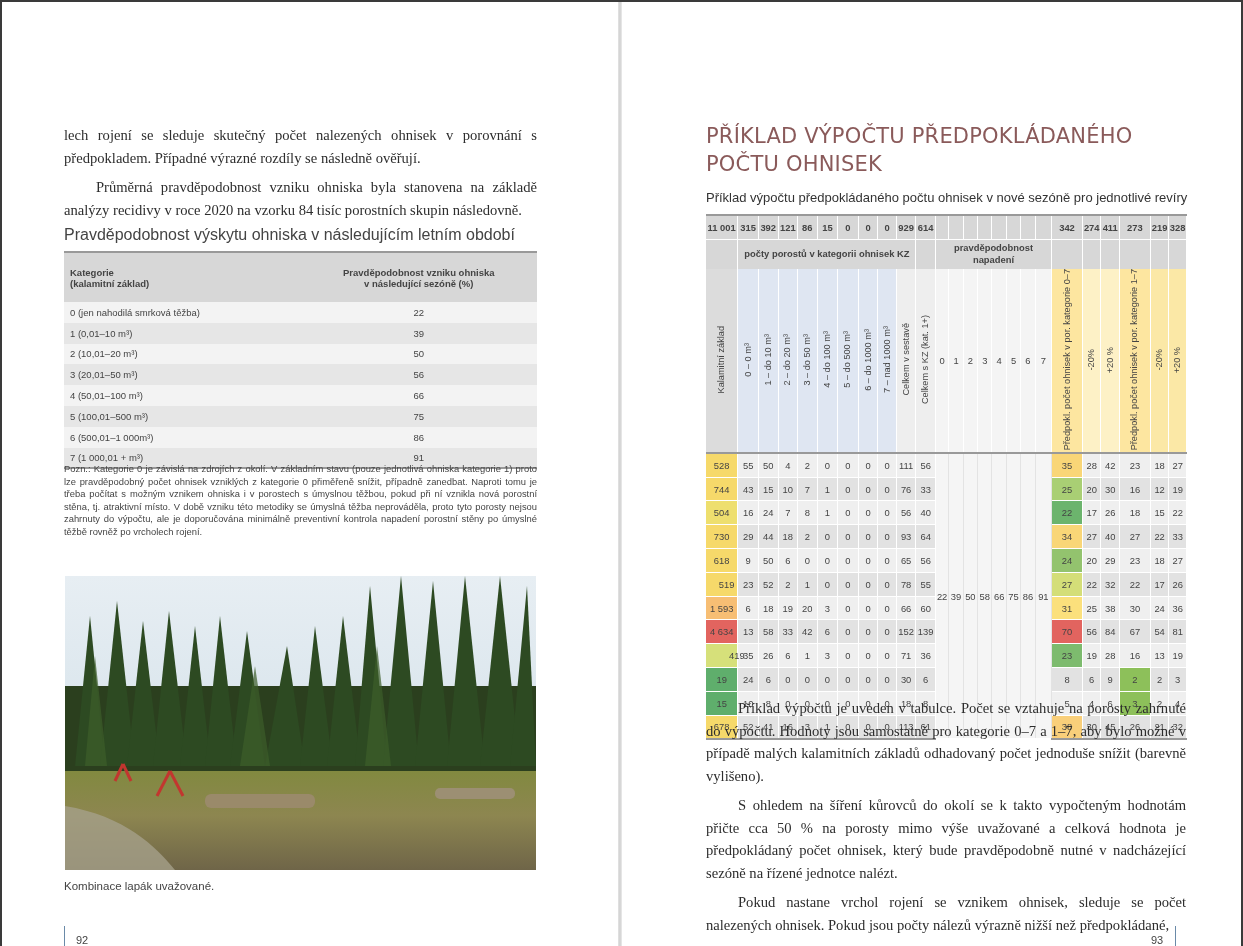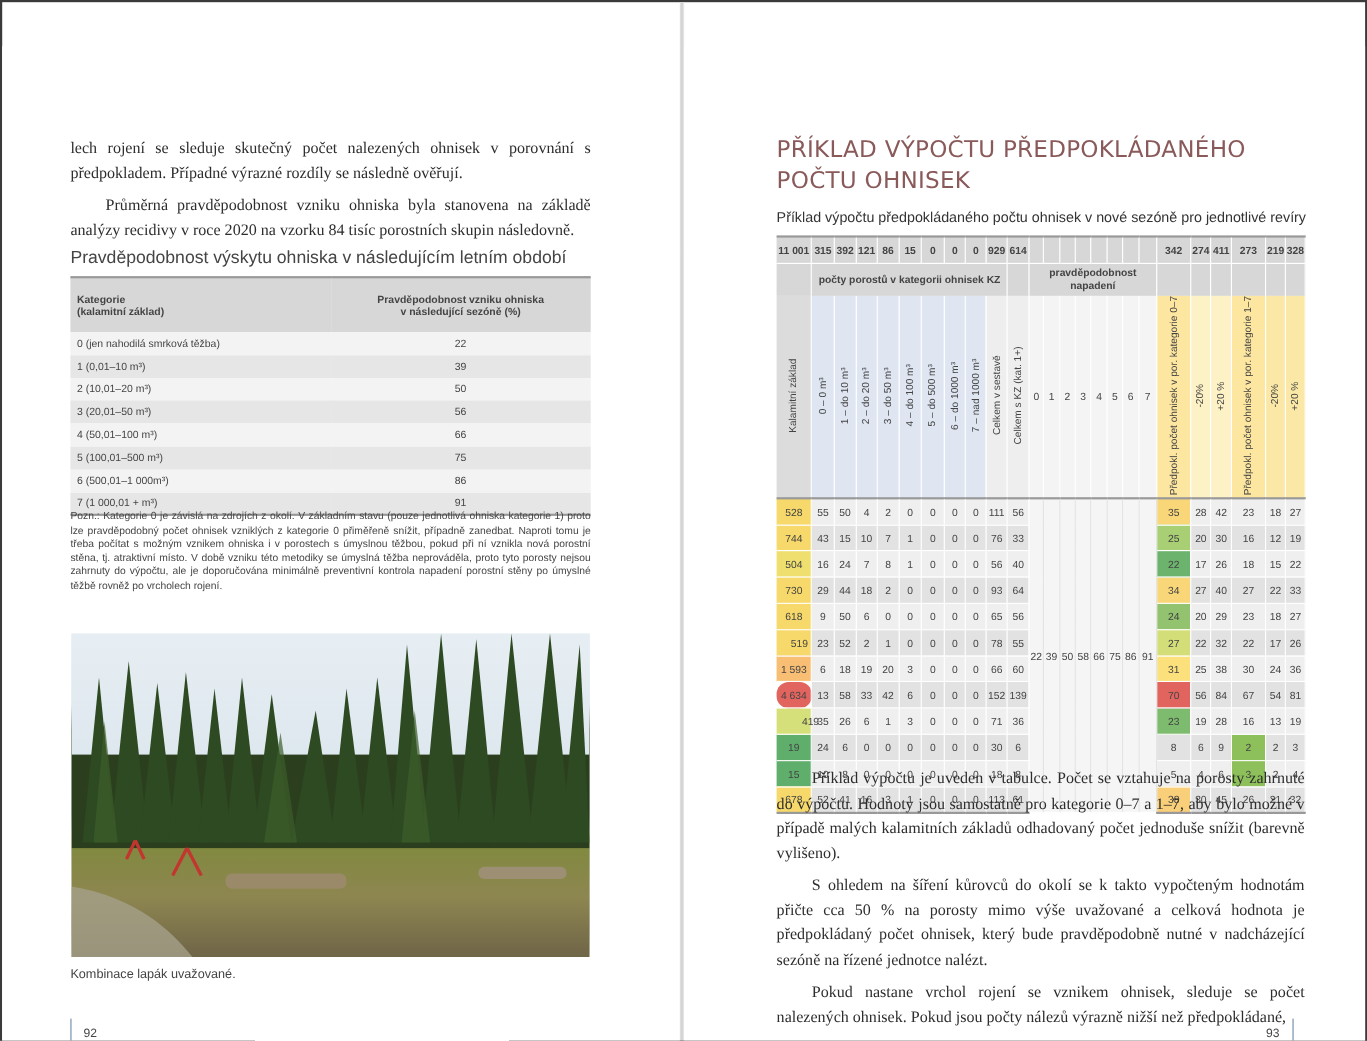--- a/index.html
+++ b/index.html
@@ -422,21 +422,21 @@
             <td class="z">66</td>
             <td class="z">60</td>
             <td class="z" style="background: rgb(251, 224, 124);">31</td>
             <td class="z">25</td>
             <td class="z">38</td>
             <td class="z">30</td>
             <td class="z">24</td>
             <td class="z">36</td>
           </tr>
           <tr class="data">
-            <td style="background: rgb(226, 100, 95); border-radius: 11px;">4 634</td>
+            <td style="background: rgb(226, 100, 95);">4 634</td>
             <td class="z">13</td>
             <td class="z">58</td>
             <td class="z">33</td>
             <td class="z">42</td>
             <td class="z">6</td>
             <td class="z">0</td>
             <td class="z">0</td>
             <td class="z">0</td>
             <td class="z">152</td>
             <td class="z">139</td>

